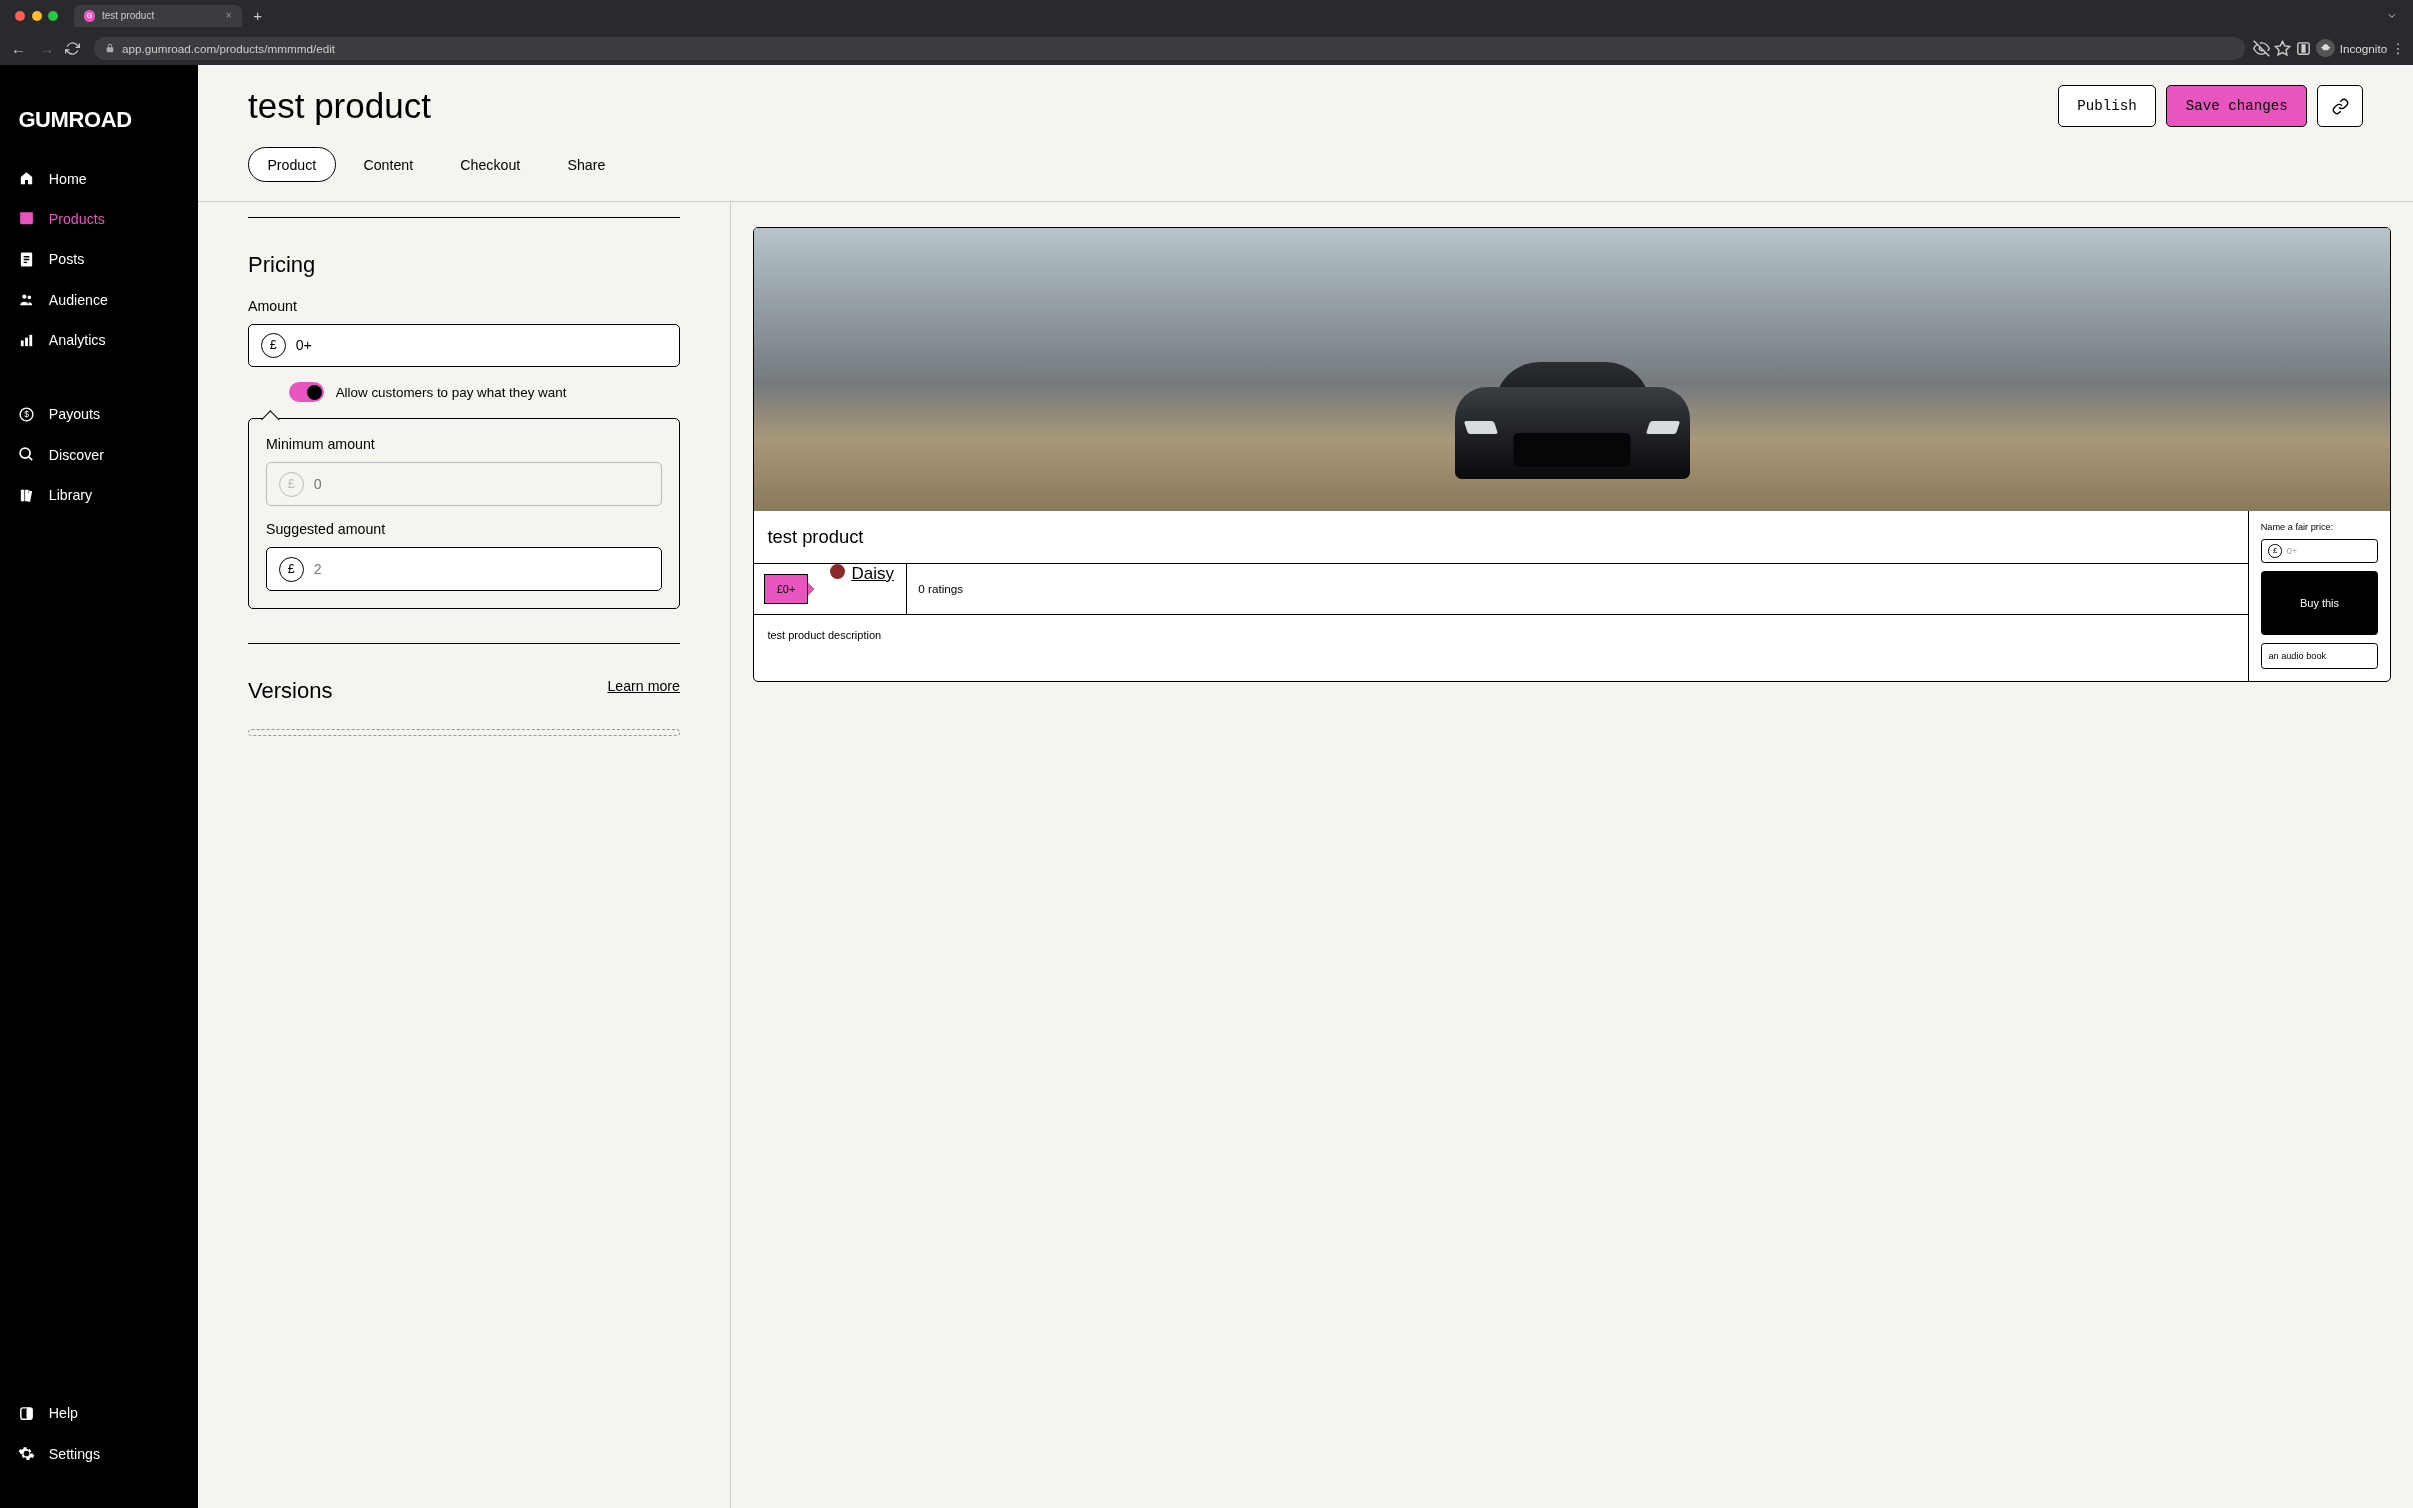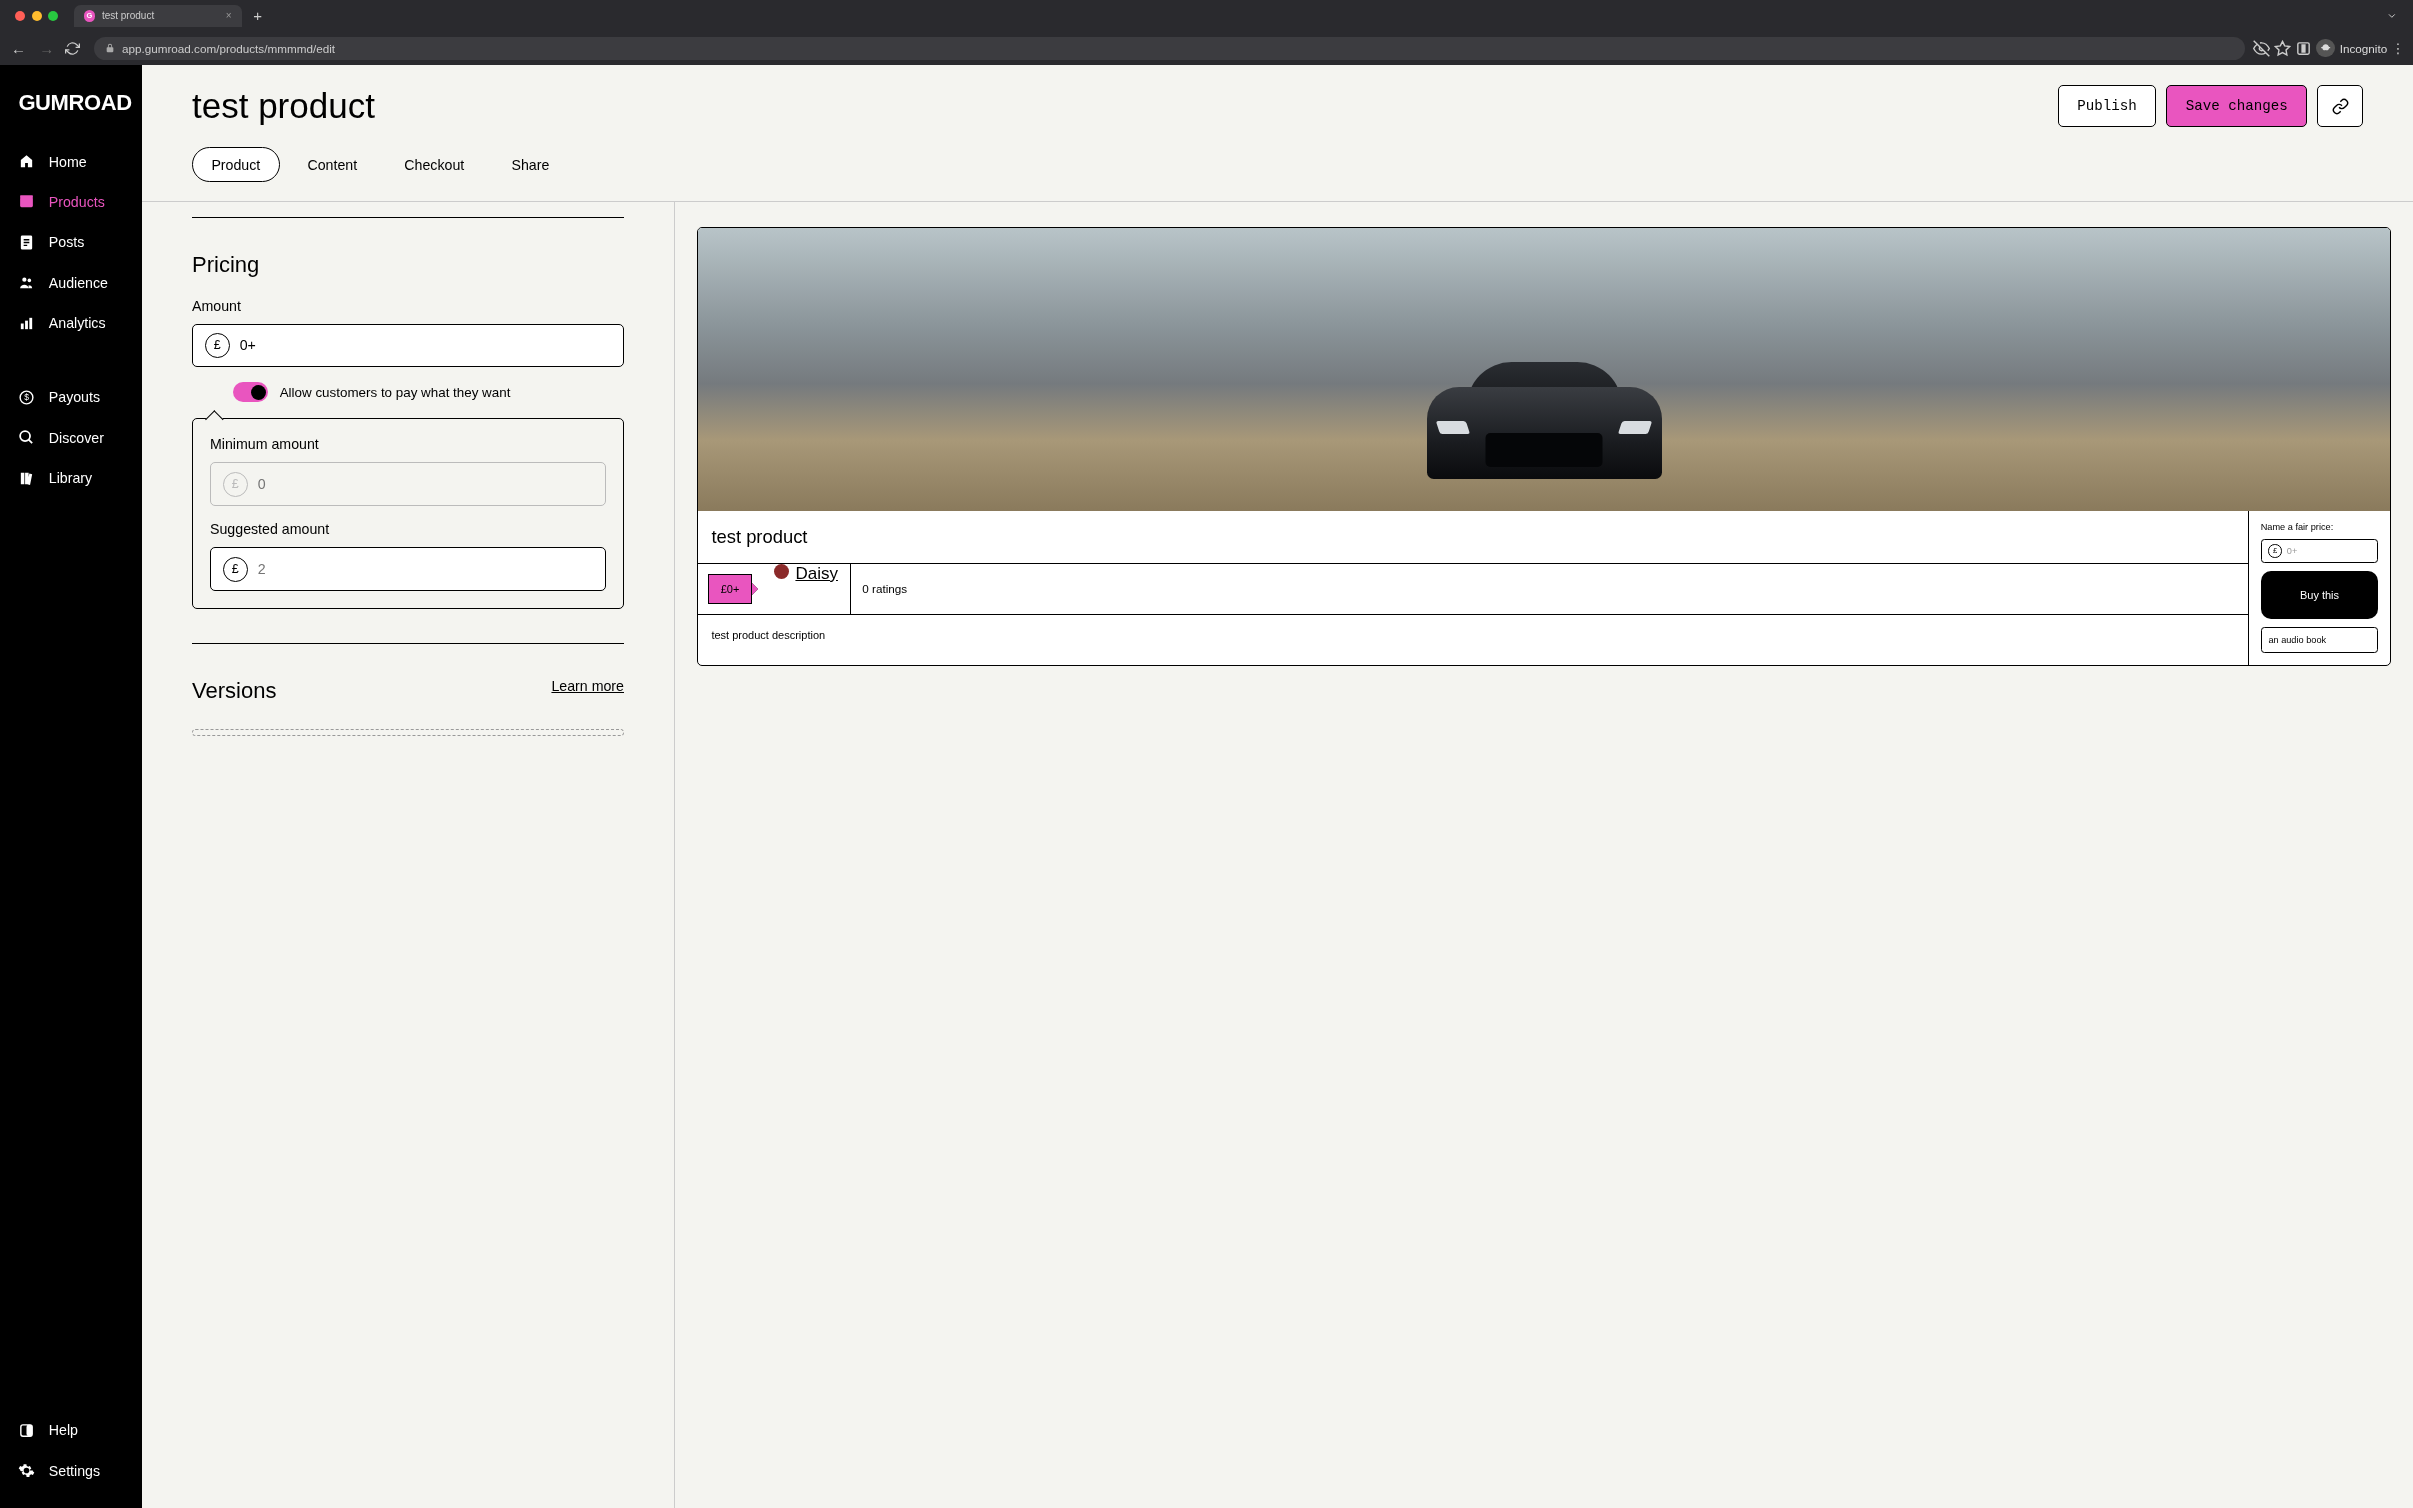--- a/index.html
+++ b/index.html
@@ -23,21 +23,21 @@
 .nav-btn { color: #ccc; font-size: 15px; cursor: pointer; width: 20px; text-align: center; }
 .nav-btn.disabled { color: #666; }
 .url-field { flex: 1; background: #3c3c40; border-radius: 17px; padding: 5px 11.7px; display: flex; align-items: center; gap: 6.7px; color: #ccc; font-size: 11.7px; }
 .lock-icon { color: #aaa; font-size: 10px; }
 .url-actions { display: flex; gap: 4px; align-items: center; color: #ccc; }
 .incognito-badge { display: flex; align-items: center; gap: 5px; color: #ddd; font-size: 11.7px; }
 .incognito-icon { width: 18.4px; height: 18.4px; border-radius: 50%; background: #555; display: flex; align-items: center; justify-content: center; }
 
 
 .app { display: flex; height: calc(100vh - 65px); }
-.sidebar { width: 142px; background: #000; color: #fff; padding: 17px 0; display: flex; flex-direction: column; }
+.sidebar { width: 198px; background: #000; color: #fff; padding: 34px 0; display: flex; flex-direction: column; }
 .logo { padding: 8.4px 18.4px 25px; font-size: 22px; font-weight: 700; letter-spacing: -0.4px; }
 .nav-item { padding: 11.7px 18.4px; display: flex; align-items: center; gap: 13.4px; font-size: 14.2px; cursor: pointer; color: #fff; }
 .nav-item.active { color: #e955bf; }
 .nav-icon { width: 17px; height: 17px; display: flex; align-items: center; justify-content: center; }
 .nav-spacer { flex: 1; }
 .nav-gap { height: 34px; }
 
 
 .main { flex: 1; overflow: auto; display: flex; flex-direction: column; }
 .header { padding: 20px 50px 0; background: #f4f4f0; }
@@ -94,21 +94,21 @@
 .seller { display: flex; align-items: flex-start; gap: 6.7px; padding: 0 11.7px; font-size: 17px; }
 .seller-avatar { width: 15px; height: 15px; border-radius: 50%; background: #8b2a2a; }
 .seller-name { text-decoration: underline; }
 .ratings { padding: 0 11.7px; display: flex; align-items: center; border-left: 0.8px solid #000; font-size: 11.7px; }
 .preview-desc { padding: 13.4px; font-size: 11px; }
 .preview-right { width: 141px; padding: 11.7px; }
 .fair-price-label { font-size: 9.2px; margin-bottom: 6.7px; }
 .mini-input { border: 0.8px solid #000; border-radius: 3.4px; padding: 4.2px 6.7px; display: flex; align-items: center; gap: 5px; margin-bottom: 8.4px; }
 .mini-currency { width: 13.4px; height: 13.4px; border: 0.8px solid #000; border-radius: 50%; display: flex; align-items: center; justify-content: center; font-size: 7.5px; }
 .mini-placeholder { color: #999; font-size: 9.2px; }
-.buy-btn { background: #000; color: #fff; padding: 18px; text-align: center; border-radius: 10px; font-size: 11px; margin-bottom: 8.4px; cursor: pointer; }
+.buy-btn { background: #000; color: #fff; padding: 26px; text-align: center; border-radius: 4px; font-size: 11px; margin-bottom: 8.4px; cursor: pointer; }
 .bonus-box { border: 0.8px solid #000; border-radius: 3.4px; padding: 6.7px; font-size: 9.2px; }
 
 svg { display: block; }
 </style>
 </head>
 <body>
 
 <div class="browser-chrome">
   <div class="tab-bar">
     <div class="traffic-lights">

